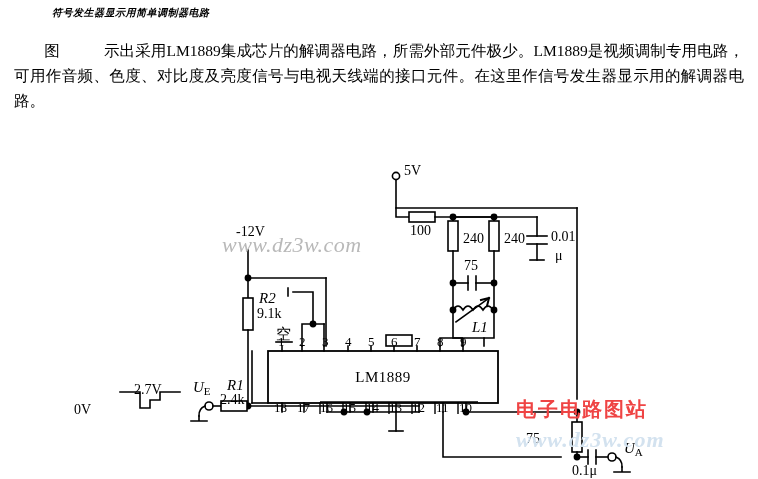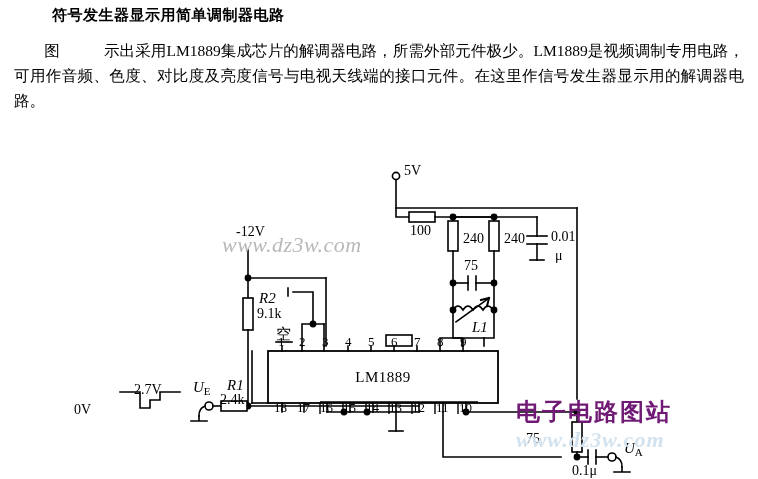--- a/index.html
+++ b/index.html
@@ -12,23 +12,24 @@
     overflow:hidden;
     position:relative;
   }
   #page{position:relative;width:758px;height:479px;}
 
   .title{
     position:absolute;
     left:52px;top:6px;
     font-family:"Liberation Sans", sans-serif;
     font-weight:bold;
-    font-size:15px;
+    font-size:10px;
     letter-spacing:0.5px;
     white-space:nowrap;
+    font-style:italic;
   }
   .body-text{
     position:absolute;
     left:14px;top:38px;
     width:730px;
     font-family:"Liberation Serif", serif;
     font-size:15.5px;
     line-height:25px;
     text-align:justify;
   }
@@ -52,22 +53,22 @@
     color:#b9b9b9;
     letter-spacing:0.5px;
     white-space:nowrap;
     pointer-events:none;
   }
   .wm2{
     position:absolute;
     left:516px;top:396px;
     font-family:"Liberation Sans", sans-serif;
     font-weight:bold;
-    font-size:24px;
-    color:#701a75;
+    font-size:20px;
+    color:#ef4444;
     letter-spacing:2px;
     white-space:nowrap;
     pointer-events:none;
   }
   .wm3{
     position:absolute;
     left:516px;top:427px;
     font-family:"Liberation Serif", serif;
     font-style:italic;
     font-weight:bold;

